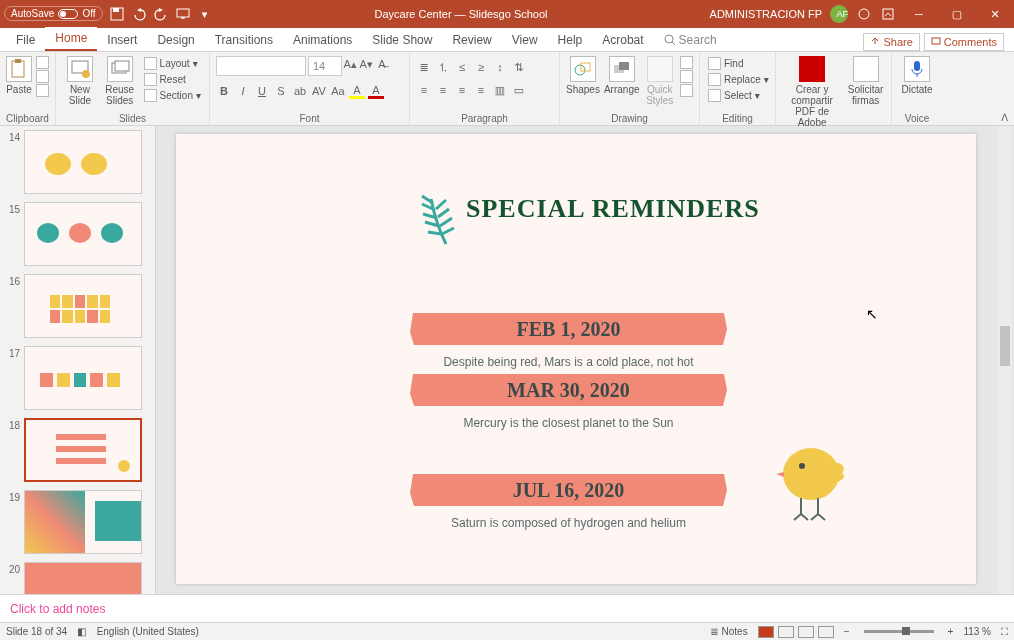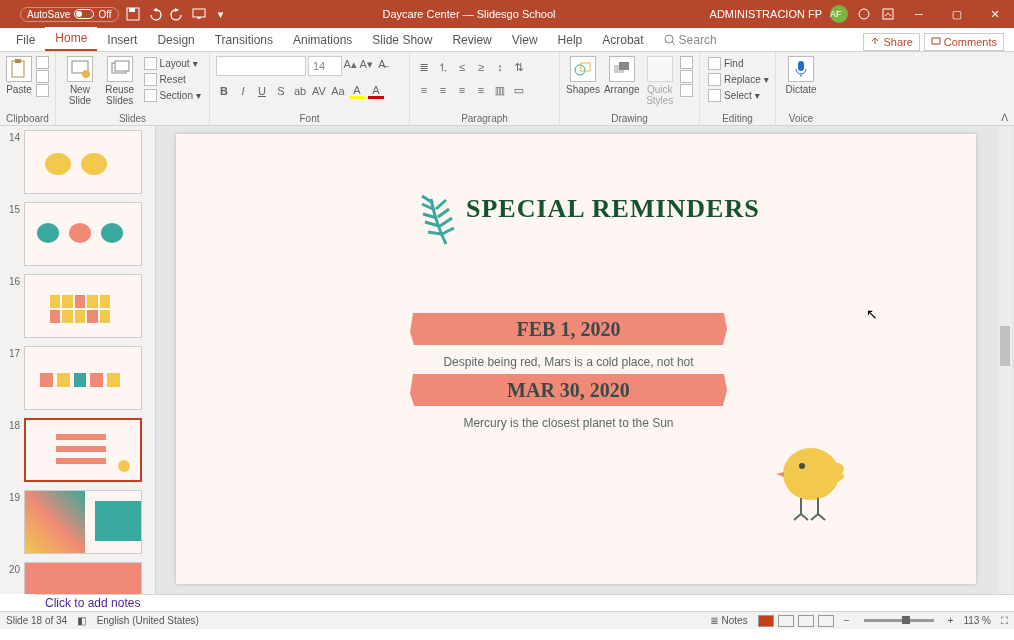--- a/index.html
+++ b/index.html
@@ -1,25 +1,25 @@
 <!DOCTYPE html>
 <html><head>
 <meta charset="utf-8">
 <style>
 * { margin: 0; padding: 0; box-sizing: border-box; font-family: "Segoe UI", Arial, sans-serif; }
 body { width: 1014px; height: 640px; background: #fff; overflow: hidden; font-size: 12px; color: #444; }
 .titlebar { height: 28px; background: #B7472A; display: flex; align-items: center; color: #fff; font-size: 11px; }
-.titlebar .left { display: flex; align-items: center; gap: 6px; padding-left: 20px; }
+.titlebar .left { display: flex; align-items: flex-start; gap: 6px; padding-left: 4px; }
 .autosave { display: flex; align-items: center; gap: 4px; border: 1px solid rgba(255,255,255,0.4); border-radius: 10px; padding: 1px 6px; font-size: 10px; }
 .autosave-toggle { width: 20px; height: 10px; border: 1px solid #fff; border-radius: 6px; position: relative; }
 .autosave-toggle::after { content:""; position:absolute; left:1px; top:1px; width:6px; height:6px; background:#fff; border-radius:50%; }
 .qat-icon { width: 16px; height: 16px; display: inline-flex; align-items: center; justify-content: center; }
 .titlebar .center { flex: 1; text-align: center; }
 .titlebar .right { display: flex; align-items: center; gap: 8px; padding-right: 4px; }
-.avatar { width: 18px; height: 18px; background: #7cb342; border-radius: 50%; display:flex; align-items:center; justify-content:flex-start; font-size:9px; color:#fff; }
+.avatar { width: 18px; height: 18px; background: #7cb342; border-radius: 50%; display:flex; align-items:center; justify-content:flex-end; font-size:9px; color:#fff; }
 .winbtn { width: 30px; height: 20px; display:flex; align-items:center; justify-content:center; }
 .tabstrip { height: 24px; background: #fff; border-bottom: 1px solid #d4d4d4; display: flex; align-items: flex-end; padding-left: 6px; font-size: 12px; color: #555; }
 .tab { padding: 4px 10px; cursor: pointer; }
 .tab.active { color: #B7472A; border-bottom: 2px solid #B7472A; background:#fff;}
 .tabstrip .right-links { margin-left: auto; display: flex; gap: 4px; padding-right: 10px; align-items:center;}
 .link-btn { border: 1px solid #ccc; padding: 2px 6px; font-size: 11px; color: #B7472A; display:flex; align-items:center; gap:3px;}
 .ribbon { height: 74px; background: #f3f2f1; border-bottom: 1px solid #d4d4d4; display: flex; font-size: 10px; color: #555; }
 .group { border-right: 1px solid #e1dfdd; padding: 2px 6px 0 6px; display: flex; flex-direction: column; }
 .group-body { flex:1; display:flex; align-items:flex-start; gap:4px; padding-top:2px;}
 .group-label { text-align: center; font-size: 10px; color: #666; padding-bottom:1px;}
@@ -48,21 +48,21 @@
 .leaf{position:absolute;left:230px;top:50px;}
 .reminder{position:absolute;left:240px;width:305px;text-align:center;}
 .brush{background:#f08a76;height:32px;display:flex;align-items:center;justify-content:center;font-family:"Comic Sans MS",cursive;font-size:20px;color:#3a4a4a;font-weight:bold;position:relative;}
 .brush::before,.brush::after{content:"";position:absolute;width:10px;height:32px;background:#f08a76;}
 .brush::before{left:-6px;clip-path:polygon(30% 0,100% 0,100% 100%,40% 100%,0 60%);}
 .brush::after{right:-6px;clip-path:polygon(0 0,70% 0,100% 50%,60% 100%,0 100%);}
 .reminder-desc{font-size:12px;color:#5a6a6a;margin-top:10px;}
 .chick{position:absolute;right:120px;bottom:60px;}
 .cursor{position:absolute;left:710px;top:180px;font-size:14px;color:#000;}
 
-.notes-bar{height:17px;background:#fff;border-top:1px solid #d4d4d4;display:flex;align-items:center;padding-left:10px;color:#4c1d95;font-size:12px;margin-left:35px;}
+.notes-bar{height:28px;background:#fff;border-top:1px solid #d4d4d4;display:flex;align-items:center;padding-left:10px;color:#ec4899;font-size:12px;}
 .status-bar{height:18px;background:#f3f2f1;border-top:1px solid #d4d4d4;display:flex;align-items:center;font-size:10px;color:#555;padding:0 6px;gap:10px;}
 .status-bar .spacer{flex:1;}
 .view-btns{display:flex;gap:4px;align-items:center;}
 .vb{width:16px;height:12px;border:1px solid #999;}
 .zoom-slider{width:70px;height:3px;background:#999;position:relative;margin:0 4px;}
 .zoom-slider::after{content:"";position:absolute;left:55%;top:-3px;width:8px;height:8px;background:#666;}
 .collapse-caret{position:absolute;right:6px;bottom:2px;font-size:10px;color:#666;}
 .rv-scroll{position:absolute;right:2px;top:0;bottom:0;width:14px;background:#ececec;}
 .rv-scroll .thumb-s{position:absolute;right:2px;top:200px;width:10px;height:40px;background:#c1c1c1;}
 </style>
@@ -308,20 +308,33 @@
             <span class="mini-icon"></span>
             <span>Find</span>
           </div>
       <div class="small-row"><span class="mini-icon"></span><span>Replace</span> ▾</div>
       <div class="small-row"><span class="mini-icon"></span><span>Select</span> ▾</div>
     </div>
       </div>
     <div class="group-label">Editing</div>
   </div>
 
+  <div class="group" style="width:116px;">
+    <div class="group-body">
+      <div class="big-btn" style="width:62px;">
+          <div class="big-icon" style="background:#c00;border-color:#c00;"></div>
+          <span>Crear y compartir PDF de Adobe</span>
+        </div>
+      <div class="big-btn">
+          <div class="big-icon"></div>
+          <span>Solicitar firmas</span>
+        </div>
+    </div>
+    <div class="group-label">Adobe Acrobat</div>
+  </div>
 
   <div class="group" style="width:50px;border-right:none;">
     <div class="group-body">
         <div class="big-btn">
           <div class="big-icon">
             <svg width="14" height="20">
               <rect x="4" y="2" width="6" height="10" rx="3" fill="#2a6cd4"></rect>
               <path d="M2 10 A5 5 0 0 0 12 10 M7 15 L7 18" stroke="#2a6cd4" fill="none"></path>
             </svg>
           </div>
@@ -410,20 +423,24 @@
       </svg>
       <div class="slide-title">SPECIAL REMINDERS</div>
 
       <div class="reminder" style="top:140px;margin-top:39px;">
         <div class="brush">FEB 1, 2020</div>
         <div class="reminder-desc">Despite being red, Mars is a cold place, not hot</div>
       </div>
       <div class="reminder" style="top:240px;">
         <div class="brush">MAR 30, 2020</div>
         <div class="reminder-desc">Mercury is the closest planet to the Sun</div>
+      </div>
+      <div class="reminder" style="top:340px;">
+        <div class="brush">JUL 16, 2020</div>
+        <div class="reminder-desc">Saturn is composed of hydrogen and helium</div>
       </div>
 
       <svg class="chick" width="80" height="90">
         <ellipse cx="35" cy="40" rx="28" ry="26" fill="#f2c94c"></ellipse>
         <path d="M58 28 Q72 30 66 40 Q72 42 62 48" fill="#f2c94c"></path>
         <circle cx="26" cy="32" r="3" fill="#4a4a4a"></circle>
         <path d="M8 38 L0 40 L8 43 Z" fill="#f08a76"></path>
         <path d="M25 64 L25 80 M25 80 L18 86 M25 80 L32 86" stroke="#5a6a6a" stroke-width="2" fill="none"></path>
         <path d="M42 64 L42 80 M42 80 L35 86 M42 80 L49 86" stroke="#5a6a6a" stroke-width="2" fill="none"></path>
       </svg>

